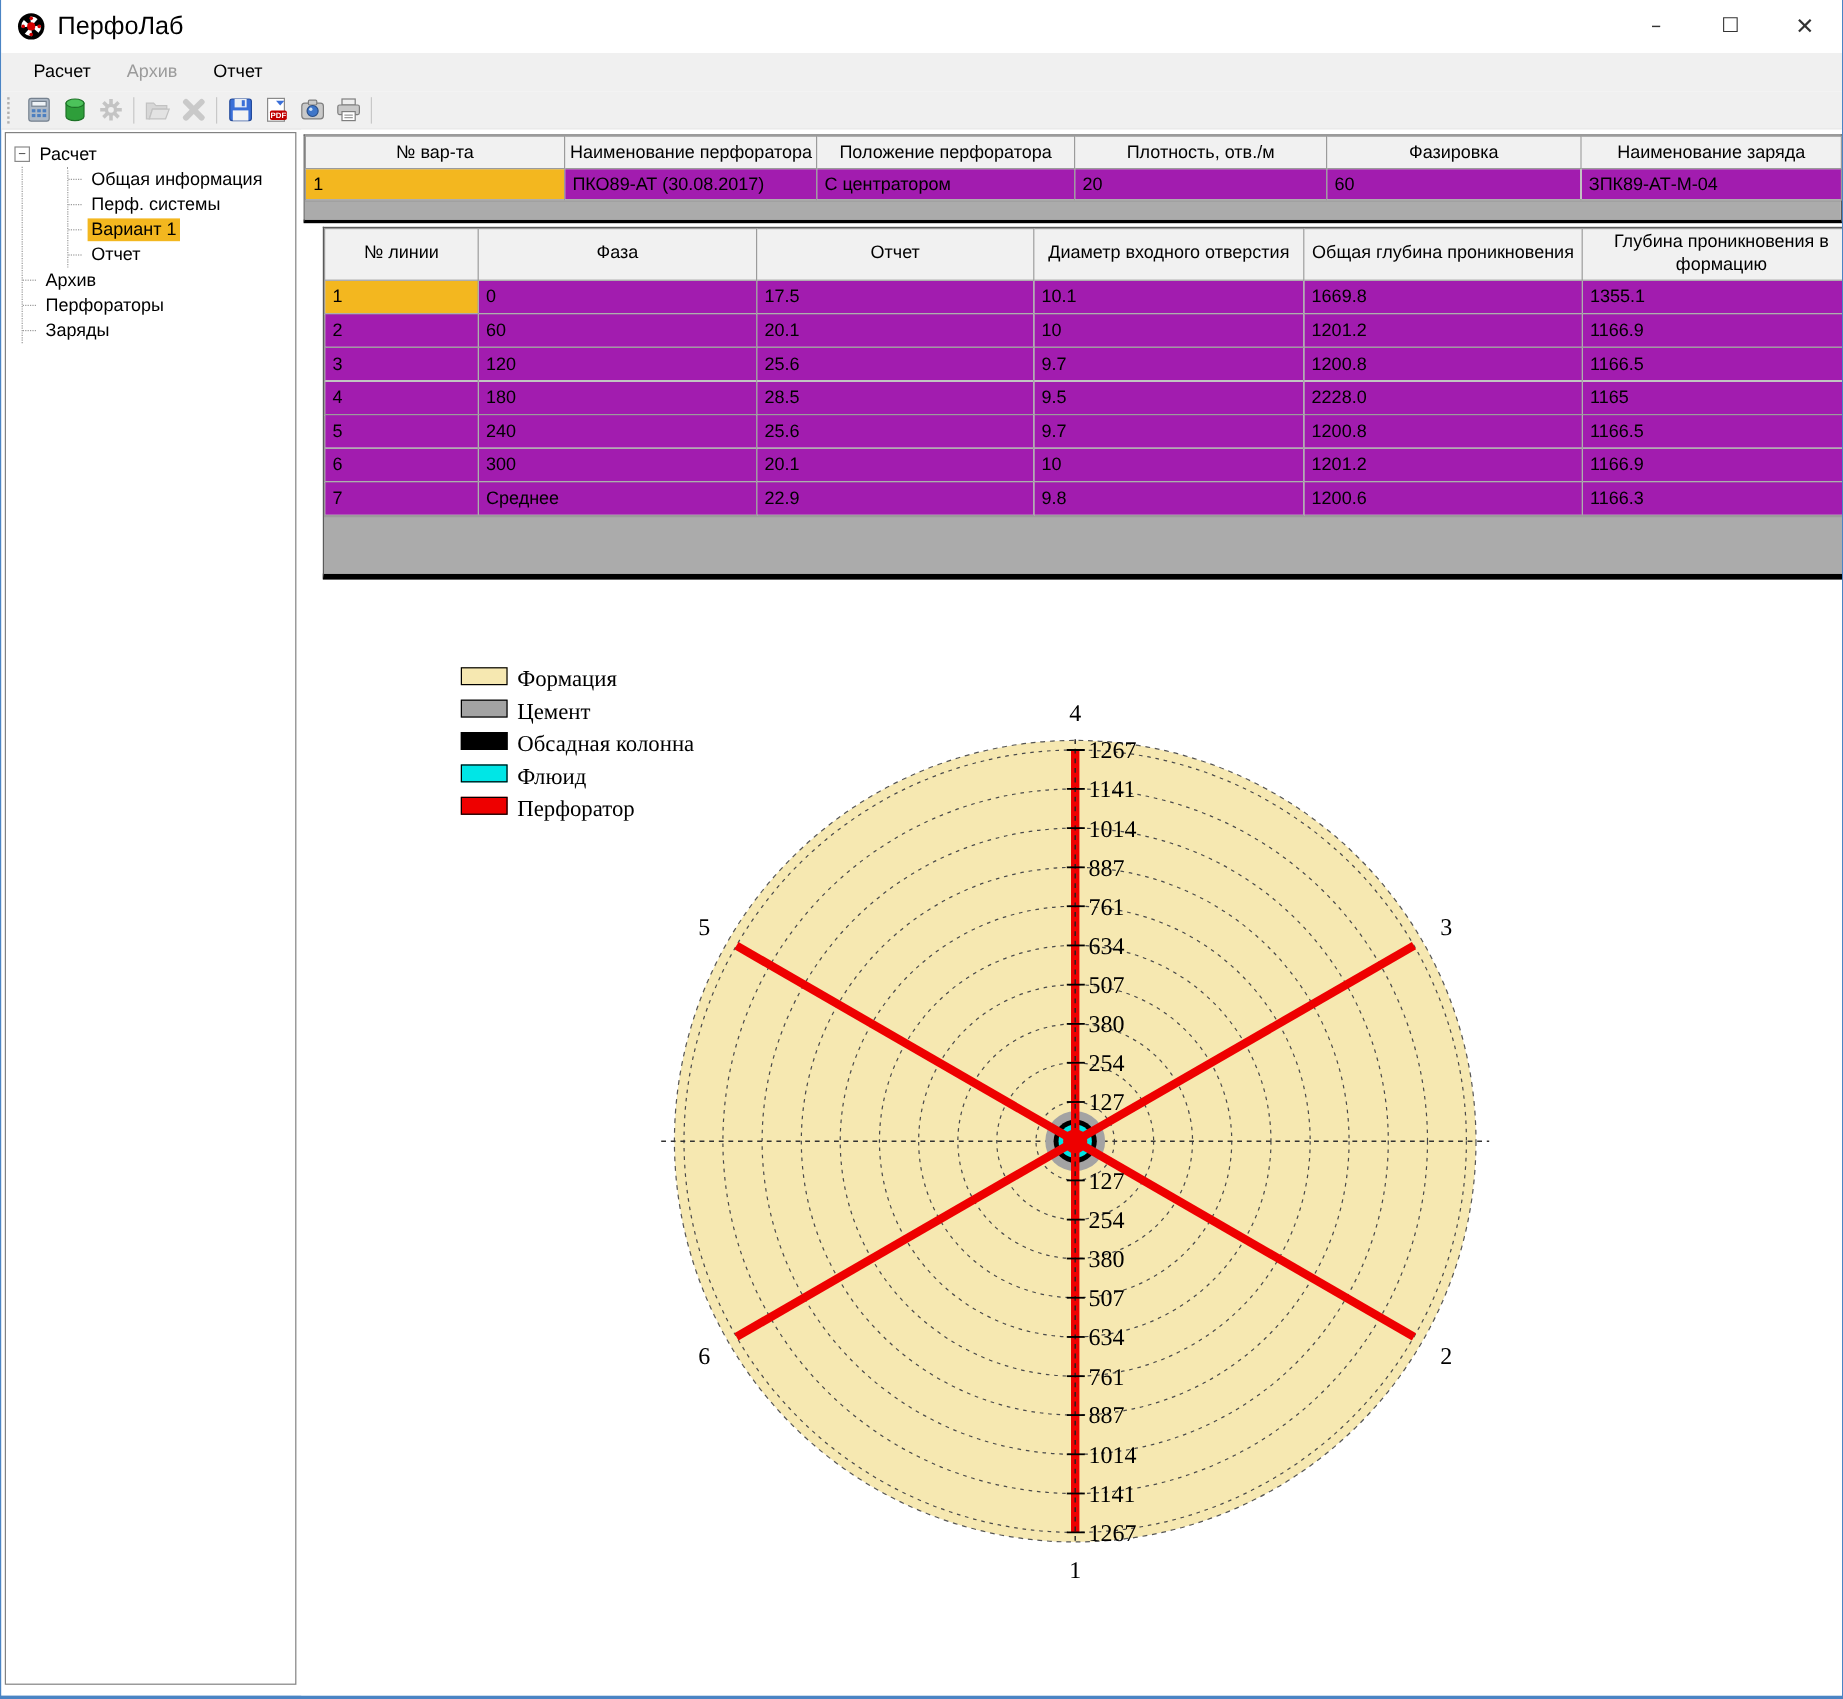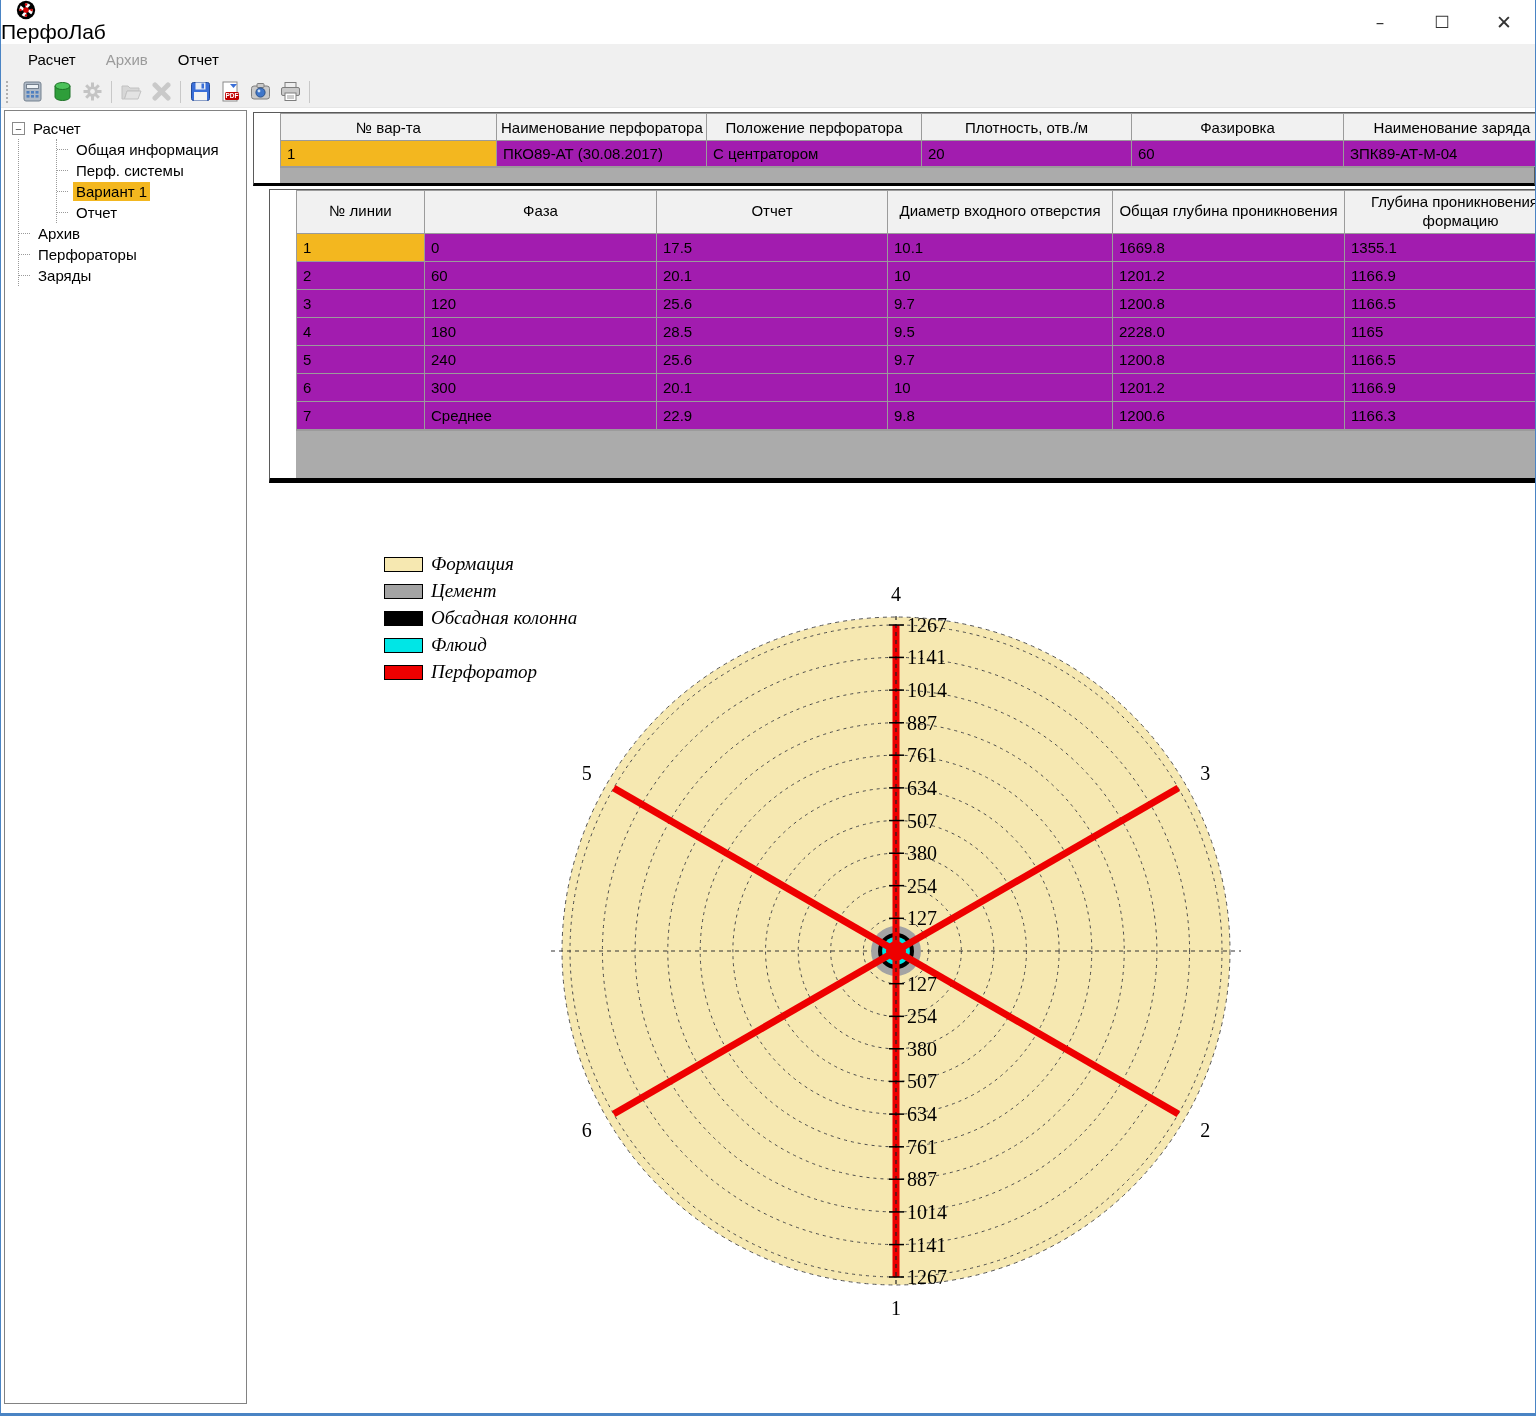--- a/index.html
+++ b/index.html
@@ -10,21 +10,21 @@
     position:relative;
     border-left:1px solid var(--accent);
     border-right:1px solid var(--accent);
     border-bottom:3px solid var(--accent);
     overflow:hidden;
     color:#000;
   }
   :root { --hl:#F3B71F; --accent:#4A84C4; }
 
   
-  .titlebar { height:44px; background:#fff; display:flex; align-items:flex-start; position:relative;flex-direction:column; }
+  .titlebar { height:44px; background:#fff; display:flex; align-items:center; position:relative; }
   .app-icon { width:24px; height:24px; margin:0 10px 0 13px; }
   .app-title { font-size:21px; }
   .win-controls { position:absolute; right:0; top:0; height:44px; display:flex; }
   .win-btn { width:62px; height:44px; display:flex; align-items:center; justify-content:center;
              font-size:17px; color:#333; font-family:"DejaVu Sans", sans-serif; }
   .win-btn.close { font-size:19px; }
 
   
   .menubar { height:32px; background:#f0f0f0; display:flex; align-items:center; padding-left:12px; }
   .menu-item { padding:0 15px; font-size:15px; height:100%; line-height:32px; cursor:default; }
@@ -46,39 +46,39 @@
               display:flex; align-items:center; justify-content:center; font-size:11px; line-height:10px; color:#444; flex:none;}
   .sub-root { margin-left:9px; border-left:1px dotted #9a9a9a; }
   .sub-child { margin-left:37px; border-left:1px dotted #9a9a9a; }
   .stub { width:11px; border-top:1px dotted #9a9a9a; margin-right:5px; flex:none; }
   .tlabel { padding:1px 3px; }
   .tlabel.selected { background:var(--hl); }
 
   
   .main { position:absolute; left:250px; top:108px; width:1284px; height:1305px; background:#fff; }
 
-  .gridwrap { position:absolute; left:2px; width:1282px; border:1px solid #5a5a5a;padding-left:26px; }
+  .gridwrap { position:absolute; left:2px; width:1282px; border:1px solid #5a5a5a; }
   #grid1 { top:4px; border-bottom:3px solid #000; }
   #grid2 { top:81px; border-bottom:5px solid #000;margin-left:16px; }
   table { border-collapse:collapse; table-layout:fixed; width:1280px; font-size:15px; }
   th, td { border:1px solid #9b9b9b; overflow:hidden; white-space:nowrap; }
   th { background:#f1f1f1; font-weight:normal; text-align:center; padding:2px 4px; }
   td { background:#a21caf; text-align:left; padding:2px 6px; }
   #grid1 th { height:27px; } #grid1 td { height:26px; }
   #grid2 th { height:40px; white-space:normal; line-height:1.25; }
   #grid2 td { height:28px; }
   td.hl { background:var(--hl); }
   .grayfill { background:#ABABAB; border-top:1px solid #9b9b9b; }
   #grid1 .grayfill { height:16px; }
   #grid2 .grayfill { height:48px; }
 
   
   .chart-area { position:absolute; left:0; top:380px; width:1284px; height:925px; }
   .legend { position:absolute; left:133px; top:68px; font-family:"Liberation Serif", serif; font-size:19px; }
-  .legend-row { display:flex; align-items:center; margin-bottom:11px; height:16px;font-style:italic; }
+  .legend-row { display:flex; margin-bottom:11px; height:16px; }
   .legend-swatch { width:39px; height:15px; border:1px solid #000; margin-right:8px; flex:none; }
   .chart-svg { position:absolute; left:0; top:0; }
 </style>
 </head>
 <body>
 
 <div class="titlebar">
   <svg class="app-icon" viewBox="0 0 24 24">
     <circle cx="12" cy="12" r="11" fill="#000"></circle>
     <circle cx="12" cy="12" r="8.2" fill="#fff"></circle>

